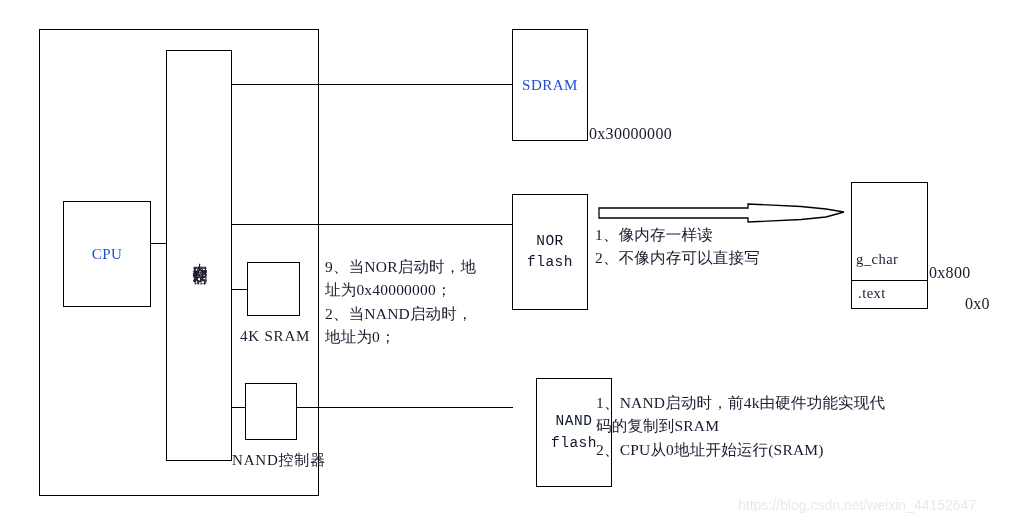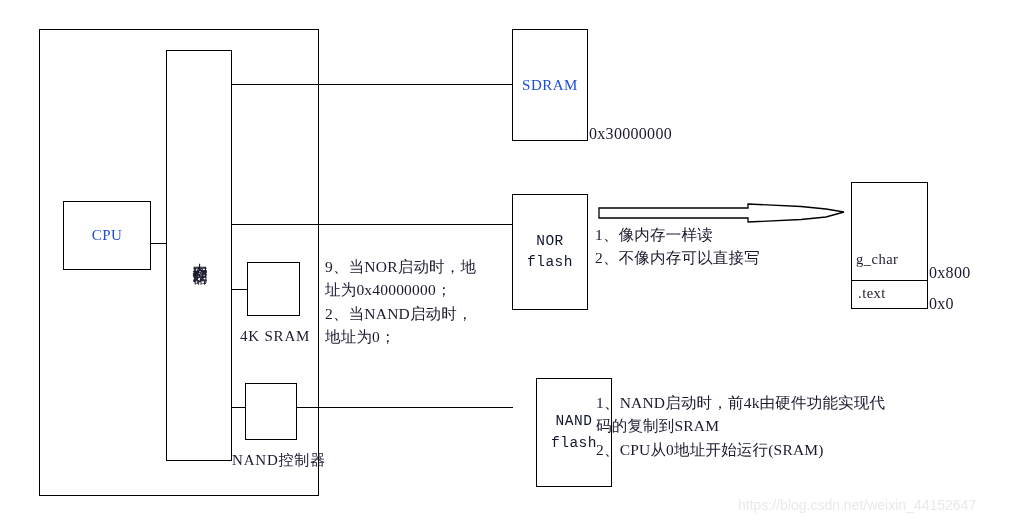--- a/index.html
+++ b/index.html
@@ -88,21 +88,21 @@
     height: 1.4px;
   }
 </style>
 </head>
 <body>
 
 <div id="canvas">
 
   <div class="box" style="left:39px; top:29px; width:280px; height:467px;"></div>
 
-  <div class="box" style="left:63px; top:201px; width:88px; height:69px;">
+  <div class="box" style="left:63px; top:201px; width:88px; height:106px;">
     <span class="box-label">CPU</span>
   </div>
 
   <div class="box" style="left:166px; top:50px; width:66px; height:411px;">
     <span class="vlabel">内存控制器</span>
   </div>
 
   <div class="box" style="left:247px; top:262px; width:53px; height:54px;"></div>
   <div class="free-text small-cap" style="left:240px; top:325px;">4K SRAM</div>
 
@@ -120,21 +120,21 @@
 
   <div class="box" style="left:512px; top:378px; width:76px; height:109px;margin-left:24px;">
     <span class="mono-label"><span>NAND</span><br><span>flash</span></span>
   </div>
 
   <div class="box" style="left:851px; top:182px; width:77px; height:127px;"></div>
   <div class="gchar-divider" style="left:851px; top:280px; width:77px;"></div>
   <div class="free-text mono-label" style="left:856px; top:249px;">g_char</div>
   <div class="free-text mono-label" style="left:858px; top:283px;">.text</div>
   <div class="free-text addr-text" style="left:929px; top:261px;text-align:right;">0x800</div>
-  <div class="free-text addr-text" style="left:929px; top:292px;">0x0</div>
+  <div class="free-text addr-text" style="left:965px; top:292px;">0x0</div>
 
   <div class="line hline" style="left:151px; top:243px; width:16px;"></div>
 
   <div class="line hline" style="left:231px; top:84px; width:282px;"></div>
 
   <div class="line hline" style="left:231px; top:224px; width:282px;"></div>
 
   <div class="line hline" style="left:231px; top:289px; width:17px;"></div>
 
   <div class="line hline" style="left:231px; top:407px; width:15px;"></div>

